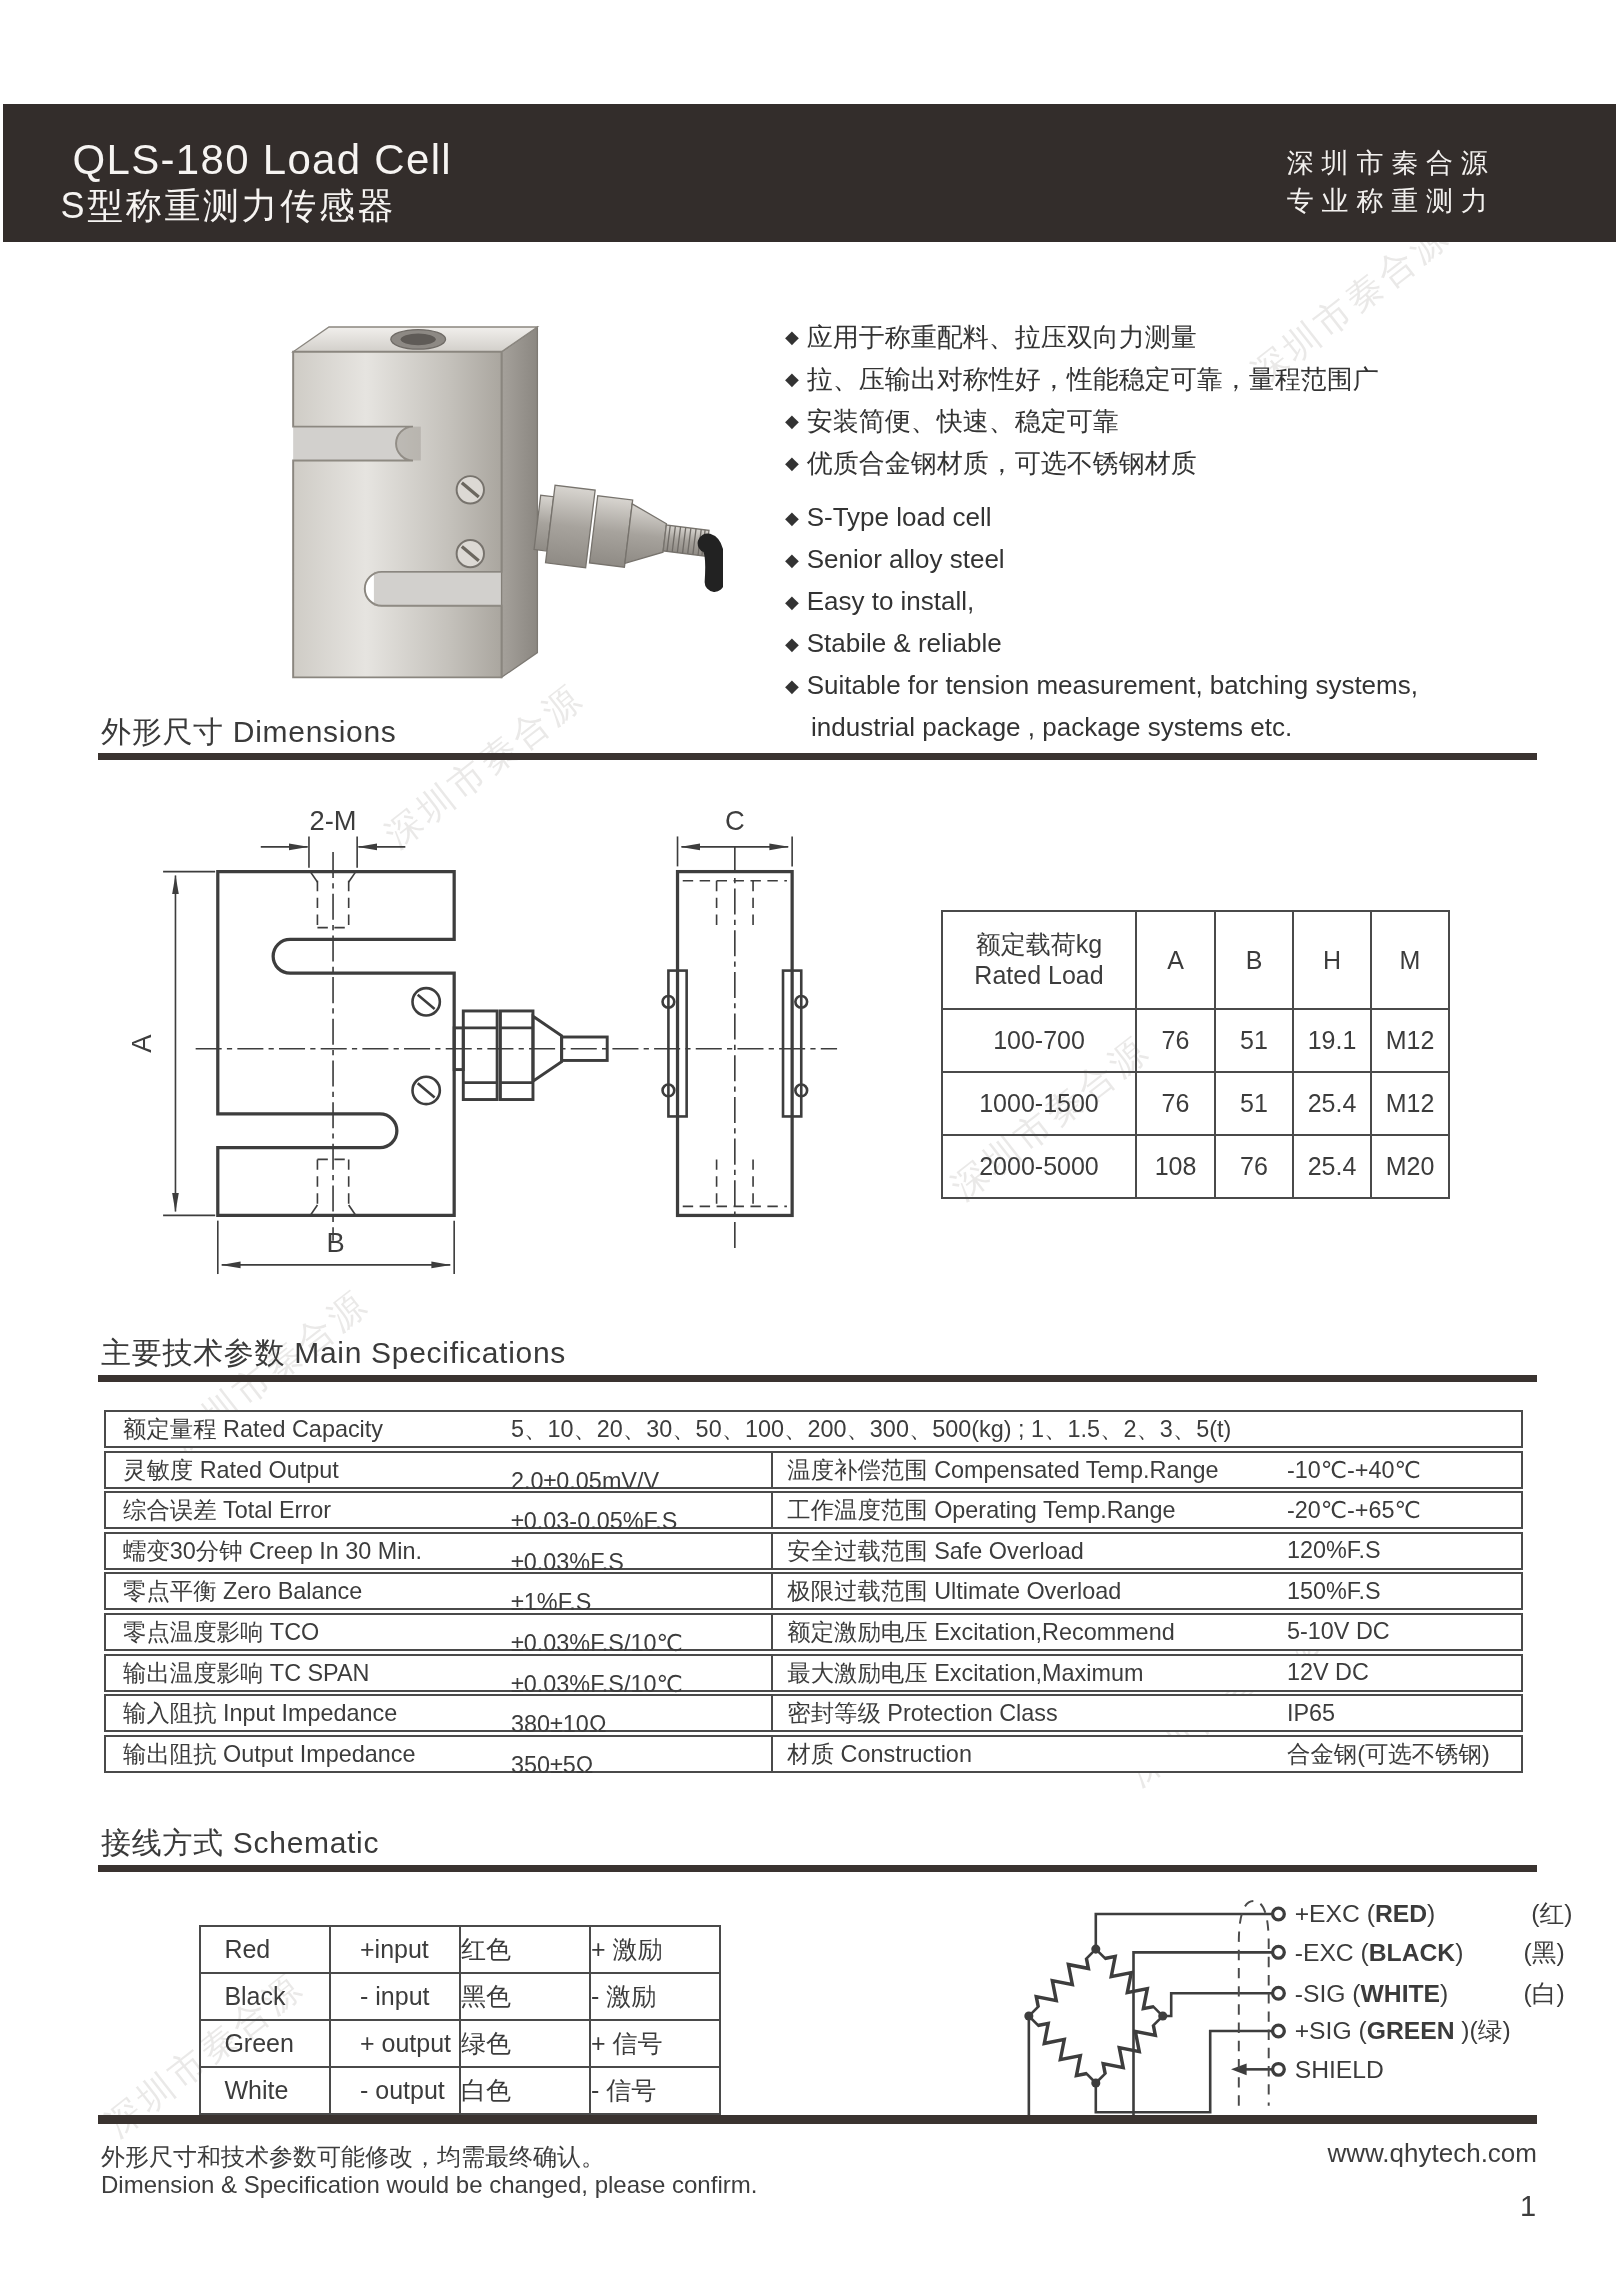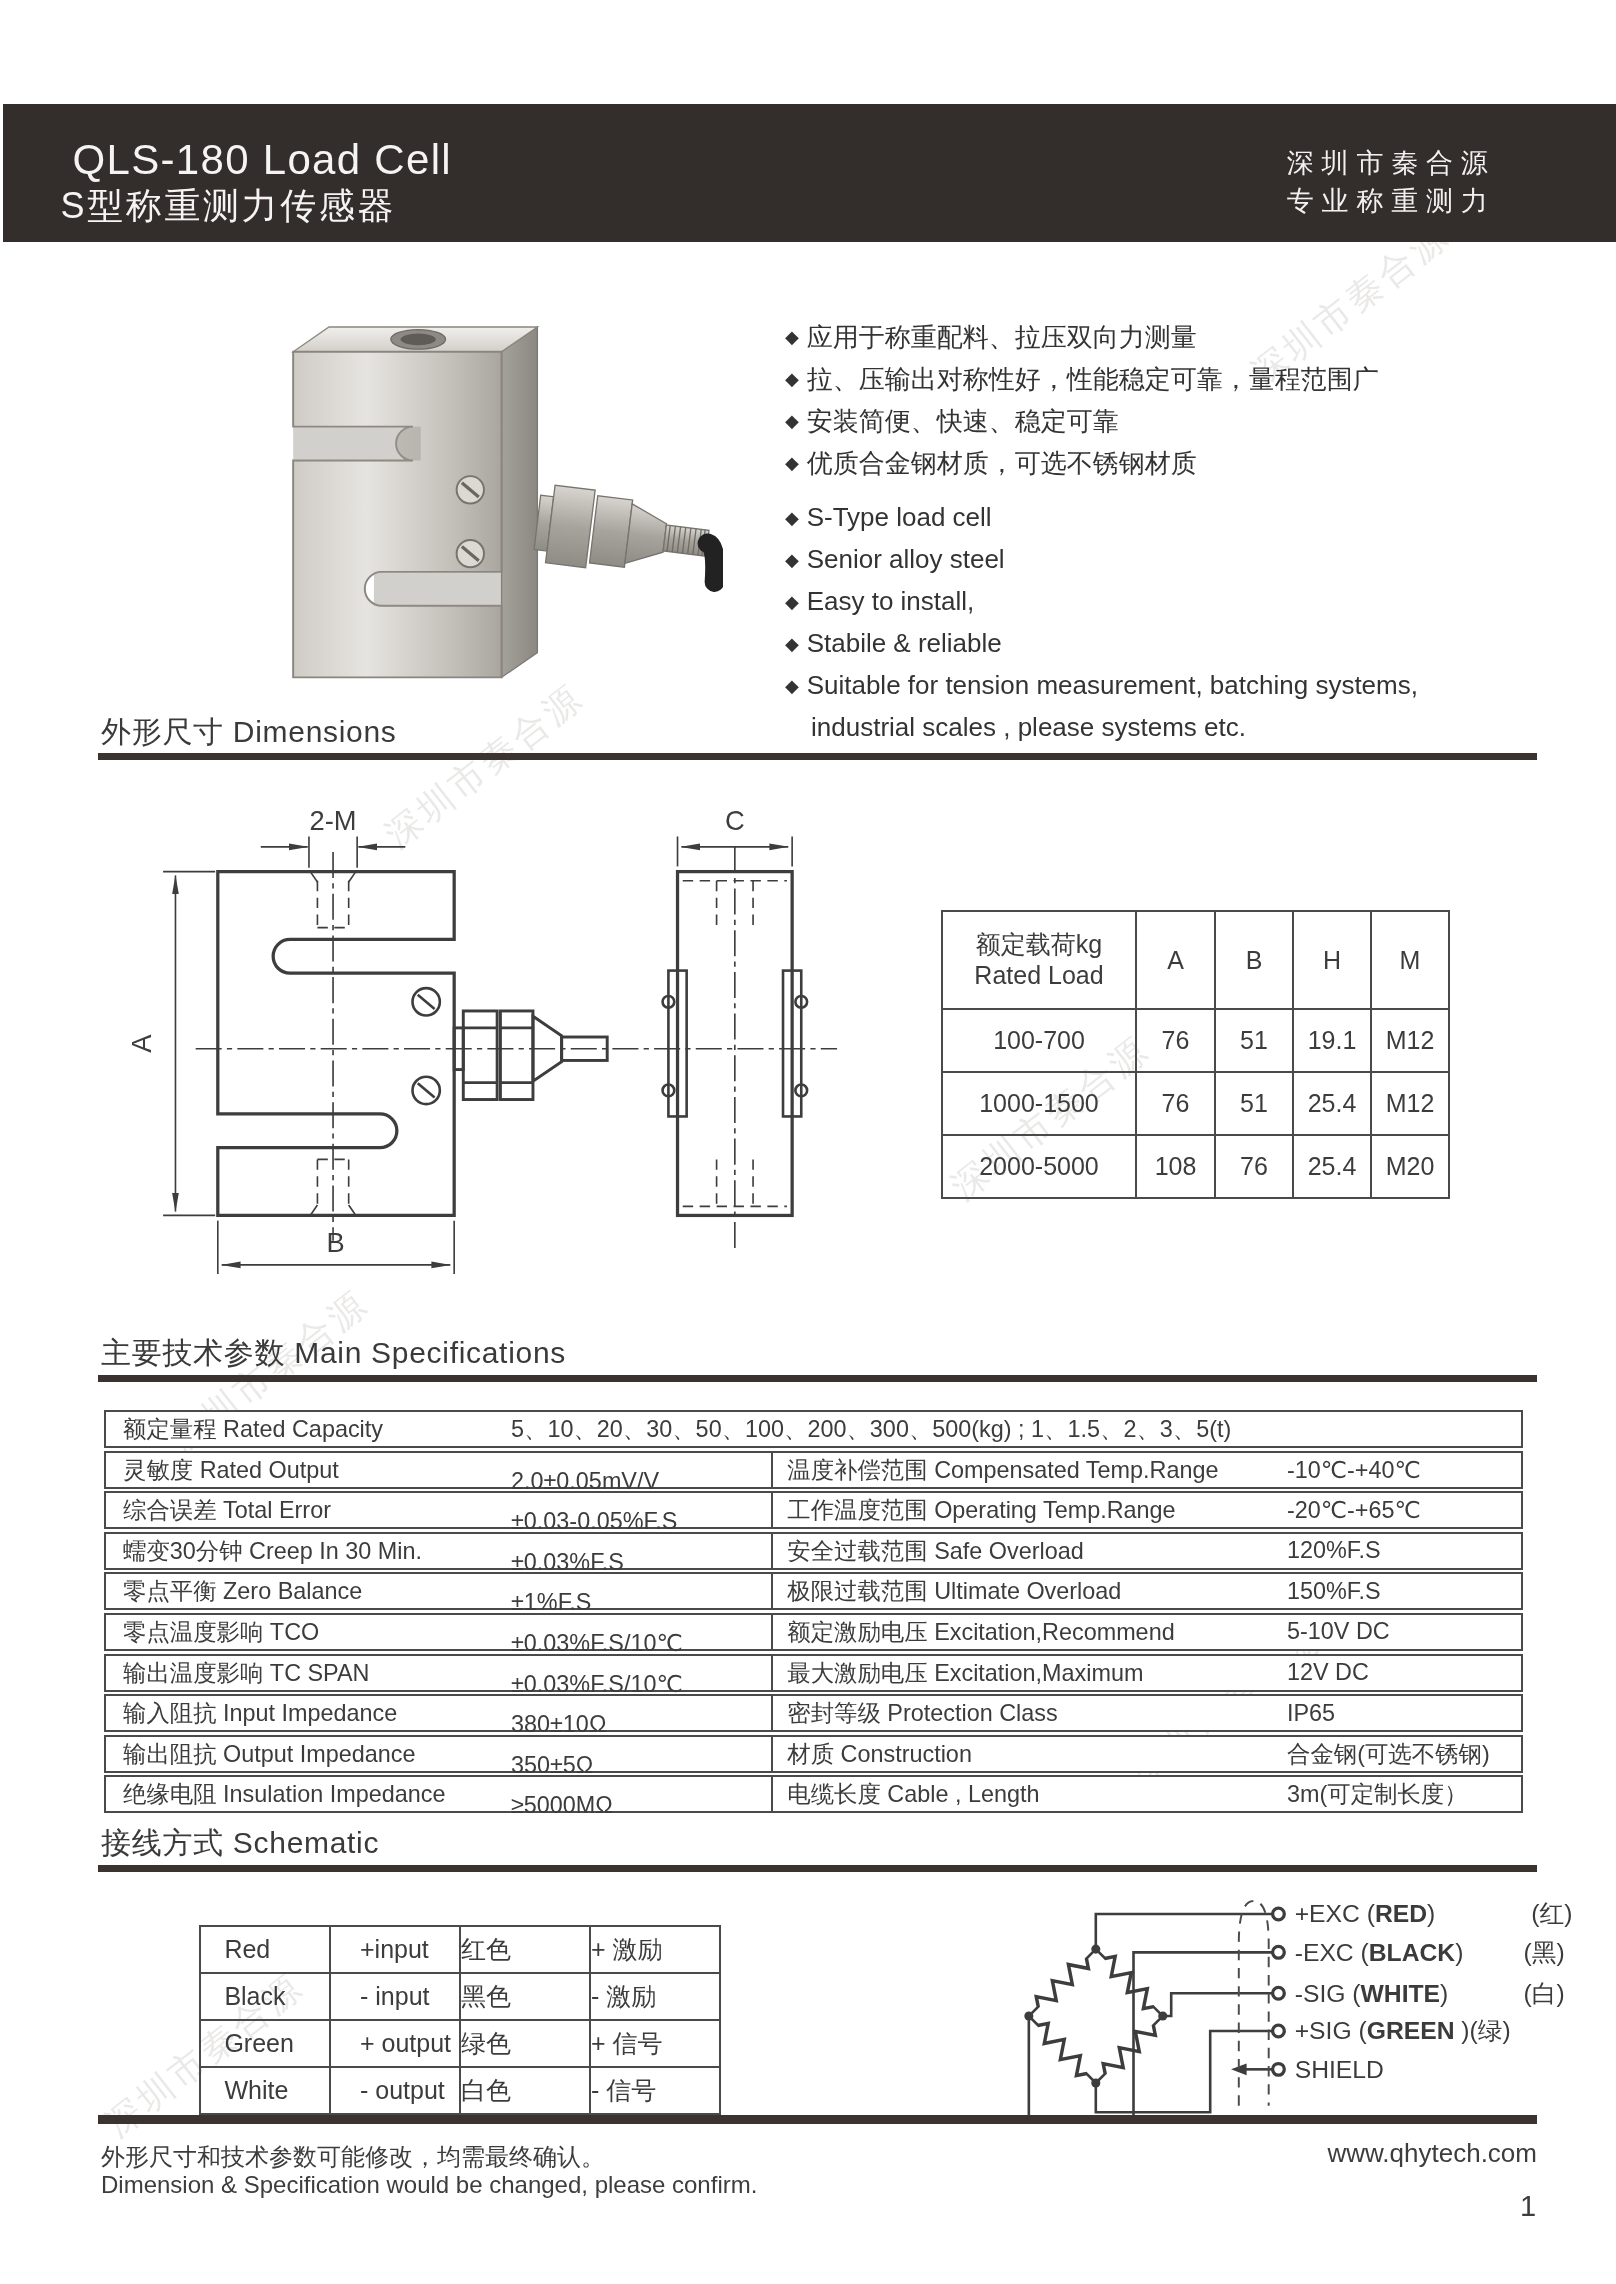--- a/index.html
+++ b/index.html
@@ -175,21 +175,21 @@
         </div>
       <div class="bullet en">
           <span class="dia">◆</span>
           <span>Stabile &amp; reliable</span>
         </div>
       <div class="bullet en">
           <span class="dia">◆</span>
           <span>Suitable for tension measurement, batching systems,</span>
         </div>
       <div class="bullet en cont">
-          <span>industrial scales , please systems etc.</span>
+          <span>industrial package , package systems etc.</span>
         </div>
     </div>
   </div>
 
   <div class="sec-heading" style="top:712px;">外形尺寸 Dimensions</div>
   <div class="sec-rule" style="top:753px;"></div>
 
   <svg class="drawing-svg" width="827" height="521" viewBox="170 1225 1270 800">
     <defs>
       <marker id="arr" viewBox="0 0 30 12" refX="29" refY="6" markerWidth="30" markerHeight="12" markerUnits="userSpaceOnUse" orient="auto-start-reverse">
@@ -392,28 +392,20 @@
         </div>
     </div>
     <div class="srow">
       <div class="sl">输出阻抗 Output Impedance</div>
       <div class="sv">350±5Ω</div>
       <div class="sright">
           <div class="srl">材质 Construction</div>
           <div class="srv">合金钢(可选不锈钢)</div>
         </div>
     </div>
-    <div class="srow">
-      <div class="sl">绝缘电阻 Insulation Impedance</div>
-      <div class="sv">≥5000MΩ</div>
-      <div class="sright">
-          <div class="srl">电缆长度 Cable , Length</div>
-          <div class="srv">3m(可定制长度）</div>
-        </div>
-    </div>
   </div>
 
   <div class="sec-heading" style="top:1823px;">接线方式 Schematic</div>
   <div class="sec-rule" style="top:1865px;"></div>
 
   <table class="wiring-table">
     <tbody>
         <tr>
       <td class="en">Red</td>
       <td class="enf">+input</td>

